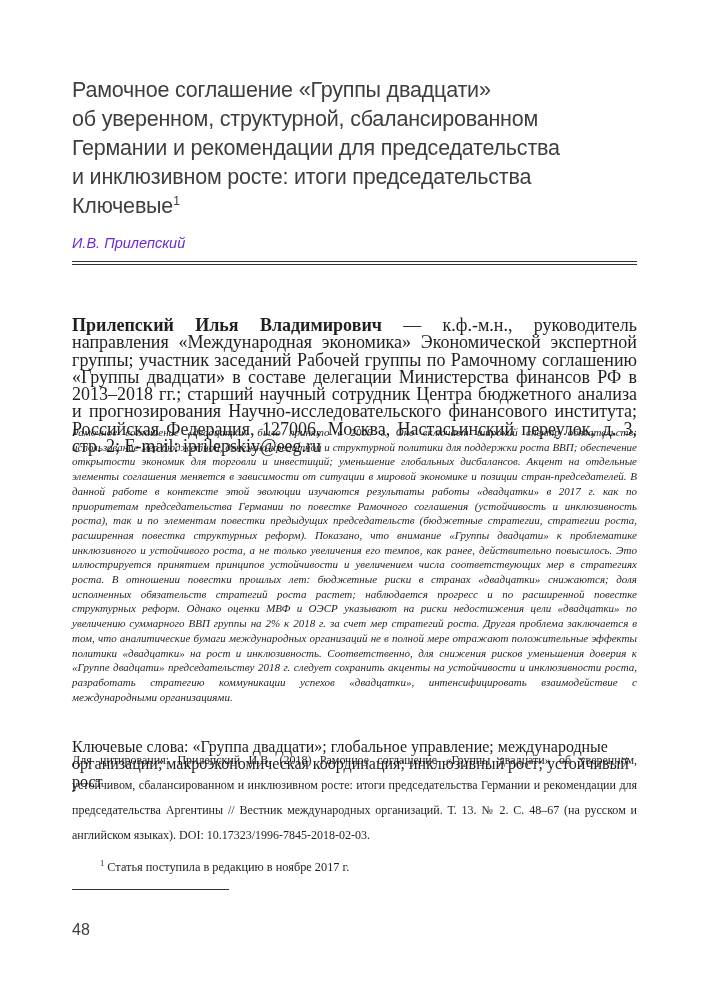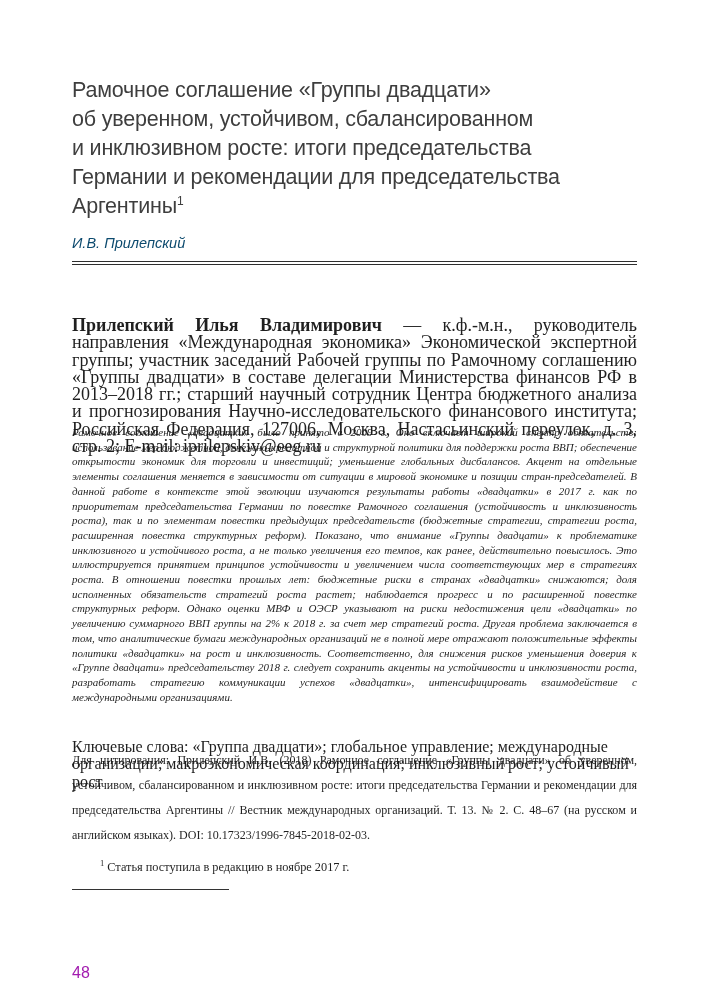--- a/index.html
+++ b/index.html
@@ -25,21 +25,21 @@
   }
   .title .tline { display: block; }
   .title sup { font-size: 12px; line-height: 0; vertical-align: super; }
 
   .author {
     top: 234px;
     font-family: "Liberation Sans", sans-serif;
     font-style: italic;
     font-size: 14.5px;
     line-height: 18px;
-    color: #0c4a6e;
+    color: #6d28d9;
   }
 
   .double-rule {
     top: 261px;
     height: 1.6px;
     border-top: 1.4px solid #2e2e2e;
     border-bottom: 1.4px solid #2e2e2e;
   }
 
   .bio {
@@ -80,37 +80,37 @@
 
   .footnote {
     top: 859px;
     font-size: 12.3px;
     line-height: 16px;
     text-indent: 28px;
   }
   .footnote sup { font-size: 8.5px; line-height: 0; vertical-align: super; }
 
   .page-number {
-    top: 964px;
+    top: 921px;
     font-family: "Liberation Sans", sans-serif;
     font-size: 16px;
-    color: #a21caf;
+    color: #404040;
   }
 </style>
 </head>
 <body>
 
 <div class="page">
 
   <h1 class="title">
     <span class="tline">Рамочное соглашение «Группы двадцати»</span>
-    <span class="tline">об уверенном, устойчивом, сбалансированном</span>
+    <span class="tline">об уверенном, структурной, сбалансированном</span>
+    <span class="tline">Германии и рекомендации для председательства</span>
     <span class="tline">и инклюзивном росте: итоги председательства</span>
-    <span class="tline">Германии и рекомендации для председательства</span>
-    <span class="tline"><span>Аргентины</span><sup>1</sup></span>
+    <span class="tline"><span>Ключевые</span><sup>1</sup></span>
   </h1>
 
   <div class="author">И.В. Прилепский</div>
 
   <div class="double-rule"></div>
 
   <p class="bio"><b>Прилепский Илья Владимирович</b> <span>— к.ф.-м.н., руководитель направления «Международная экономика» Экономической экспертной группы; участник заседаний Рабочей группы по Рамочному соглашению «Группы двадцати» в составе делегации Министерства финансов РФ в 2013–2018 гг.; старший научный сотрудник Центра бюджетного анализа и прогнозирования Научно-исследовательского финансового института; Российская Федерация, 127006, Москва, Настасьинский переулок, д. 3, стр. 2; E-mail: iprilepskiy@eeg.ru</span></p>
 
   <p class="abstract">Рамочное соглашение «двадцатки» было принято в 2009 г. Оно включает широкий спектр обязательств: использование мер бюджетной, денежно-кредитной и структурной политики для поддержки роста ВВП; обеспечение открытости экономик для торговли и инвестиций; уменьшение глобальных дисбалансов. Акцент на отдельные элементы соглашения меняется в зависимости от ситуации в мировой экономике и позиции стран-председателей. В данной работе в контексте этой эволюции изучаются результаты работы «двадцатки» в 2017 г. как по приоритетам председательства Германии по повестке Рамочного соглашения (устойчивость и инклюзивность роста), так и по элементам повестки предыдущих председательств (бюджетные стратегии, стратегии роста, расширенная повестка структурных реформ). Показано, что внимание «Группы двадцати» к проблематике инклюзивного и устойчивого роста, а не только увеличения его темпов, как ранее, действительно повысилось. Это иллюстрируется принятием принципов устойчивости и увеличением числа соответствующих мер в стратегиях роста. В отношении повестки прошлых лет: бюджетные риски в странах «двадцатки» снижаются; доля исполненных обязательств стратегий роста растет; наблюдается прогресс и по расширенной повестке структурных реформ. Однако оценки МВФ и ОЭСР указывают на риски недостижения цели «двадцатки» по увеличению суммарного ВВП группы на 2% к 2018 г. за счет мер стратегий роста. Другая проблема заключается в том, что аналитические бумаги международных организаций не в полной мере отражают положительные эффекты политики «двадцатки» на рост и инклюзивность. Соответственно, для снижения рисков уменьшения доверия к «Группе двадцати» председательству 2018 г. следует сохранить акценты на устойчивости и инклюзивности роста, разработать стратегию коммуникации успехов «двадцатки», интенсифицировать взаимодействие с международными организациями.</p>
 

